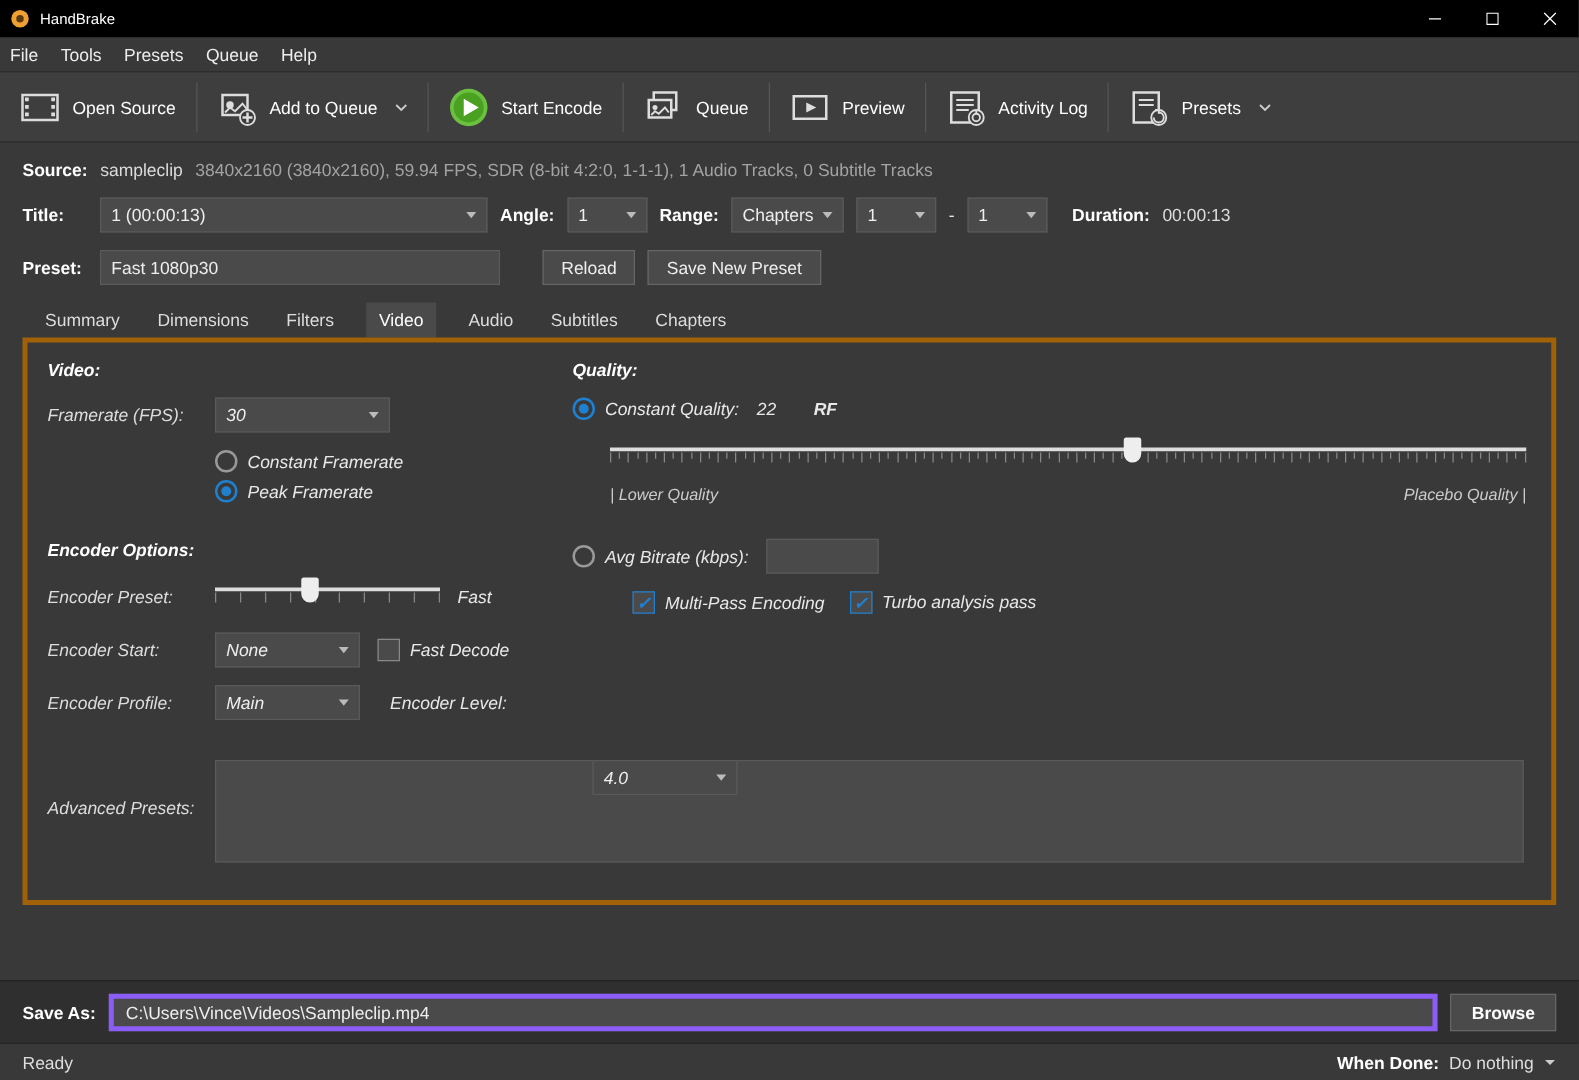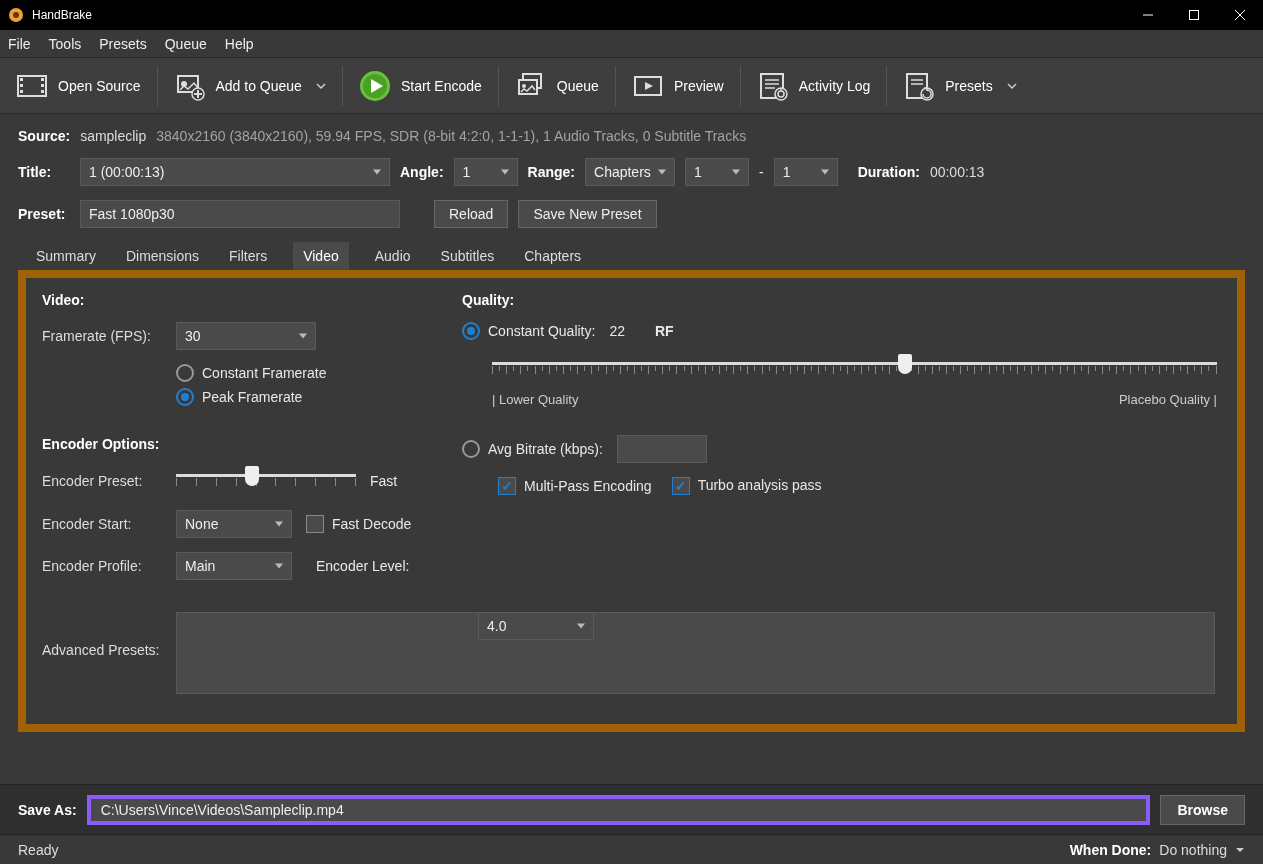--- a/index.html
+++ b/index.html
@@ -28,21 +28,21 @@
 .select, .textinput, .smallbtn { background: #4a4a4a; border: 1px solid #5a5a5a; color: #eee; font-size: 14px; height: 28px; padding: 0 8px; display: inline-flex; align-items: center; }
 .select { position: relative; padding-right: 24px; }
 .select::after { content: ""; position: absolute; right: 8px; top: 50%; width: 0; height: 0; border-left: 4px solid transparent; border-right: 4px solid transparent; border-top: 5px solid #bbb; transform: translateY(-50%); }
 .select.noarr::after { display: none; }
 .preset-sel { width: 320px; position: relative; }
 .preset-sel::after { content: ""; position: absolute; right: 10px; top: 50%; width: 0; height: 0; border-top: 5px solid transparent; border-bottom: 5px solid transparent; border-left: 6px solid #bbb; transform: translateY(-50%); }
 .smallbtn { border: 1px solid #666; background: #4a4a4a; padding: 0 14px; }
 .tabs { display: flex; gap: 22px; margin-top: 8px; padding-left: 14px; font-size: 14px; }
 .tab { color: #ddd; padding: 6px 4px; }
 .tab.active { background: #4a4a4a; color: #fff; padding: 6px 10px; }
-.redbox { border: 8px solid #a16207; padding: 14px 16px 16px 16px; margin-top: 0; position: relative; }
+.redbox { border: 4px solid #a16207; padding: 14px 16px 16px 16px; margin-top: 0; position: relative; font-style: italic; }
 .vidgrid { display: flex; gap: 40px; }
 .leftcol { width: 380px; }
 .rightcol { flex: 1; }
 .sect-head { font-weight: 600; color: #fff; margin-bottom: 14px; }
 .frow { display: flex; align-items: center; margin-bottom: 14px; gap: 14px; }
 .flab { width: 120px; color: #ddd; font-size: 14px; }
 .sel-s { width: 140px; }
 .radio { display: flex; align-items: center; gap: 8px; }
 .radio-dot { width: 18px; height: 18px; border: 2px solid #999; border-radius: 50%; display: flex; align-items: center; justify-content: center; }
 .radio-dot.sel { border-color: #2080d0; }
@@ -432,21 +432,21 @@
             <span>Placebo Quality |</span>
           </div>
         </div>
         <div class="frow" style="margin-top:28px">
           <div class="radio">
             <span class="radio-dot"></span>
             <span>Avg Bitrate (kbps):</span>
           </div>
           <div class="txt-sm"></div>
         </div>
-        <div class="frow" style="margin-left:36px;gap:20px">
+        <div class="frow" style="margin-left:48px;gap:20px">
           <div style="display:flex;align-items:center;gap:8px">
             <span class="check sel"></span>
             <span>Multi-Pass Encoding</span>
           </div>
           <div style="display:flex;align-items:flex-start;gap:8px">
             <span class="check sel"></span>
             <span>Turbo analysis pass</span>
           </div>
         </div>
       </div>

